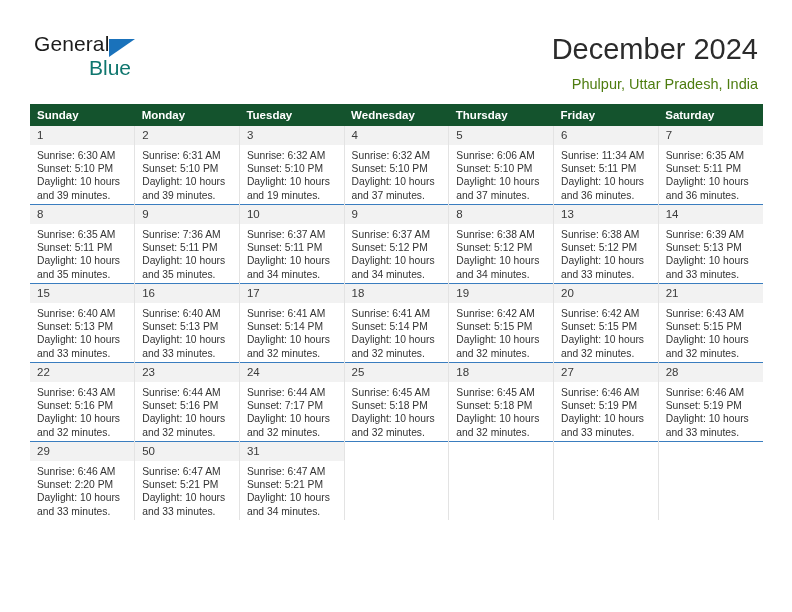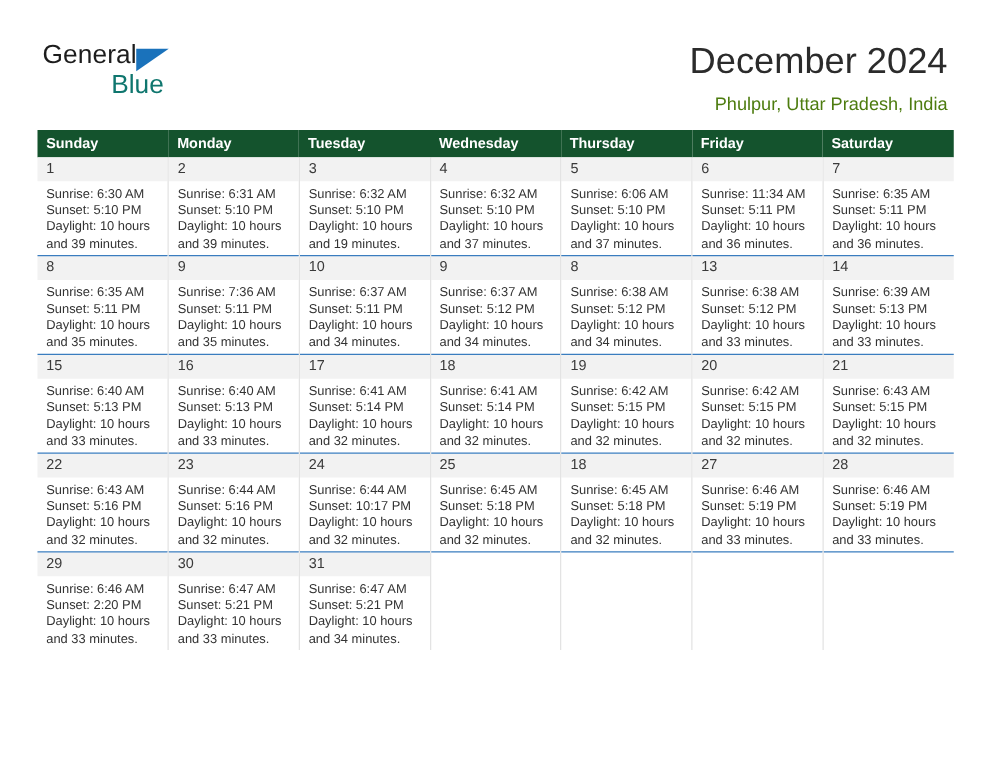--- a/index.html
+++ b/index.html
@@ -349,21 +349,21 @@
             <div class="info">
               <div>Sunrise: 6:44 AM</div>
               <div>Sunset: 5:16 PM</div>
               <div class="dl">Daylight: 10 hours and 32 minutes.</div>
             </div>
           </td>
           <td>
             <div class="daynum">24</div>
             <div class="info">
               <div>Sunrise: 6:44 AM</div>
-              <div>Sunset: 10:17 PM</div>
+              <div>Sunset: 7:17 PM</div>
               <div class="dl">Daylight: 10 hours and 32 minutes.</div>
             </div>
           </td>
           <td>
             <div class="daynum">25</div>
             <div class="info">
               <div>Sunrise: 6:45 AM</div>
               <div>Sunset: 5:18 PM</div>
               <div class="dl">Daylight: 10 hours and 32 minutes.</div>
             </div>
@@ -396,21 +396,21 @@
         <tr>
           <td>
             <div class="daynum">29</div>
             <div class="info">
               <div>Sunrise: 6:46 AM</div>
               <div>Sunset: 2:20 PM</div>
               <div class="dl">Daylight: 10 hours and 33 minutes.</div>
             </div>
           </td>
           <td>
-            <div class="daynum">30</div>
+            <div class="daynum">50</div>
             <div class="info">
               <div>Sunrise: 6:47 AM</div>
               <div>Sunset: 5:21 PM</div>
               <div class="dl">Daylight: 10 hours and 33 minutes.</div>
             </div>
           </td>
           <td>
             <div class="daynum">31</div>
             <div class="info">
               <div>Sunrise: 6:47 AM</div>

